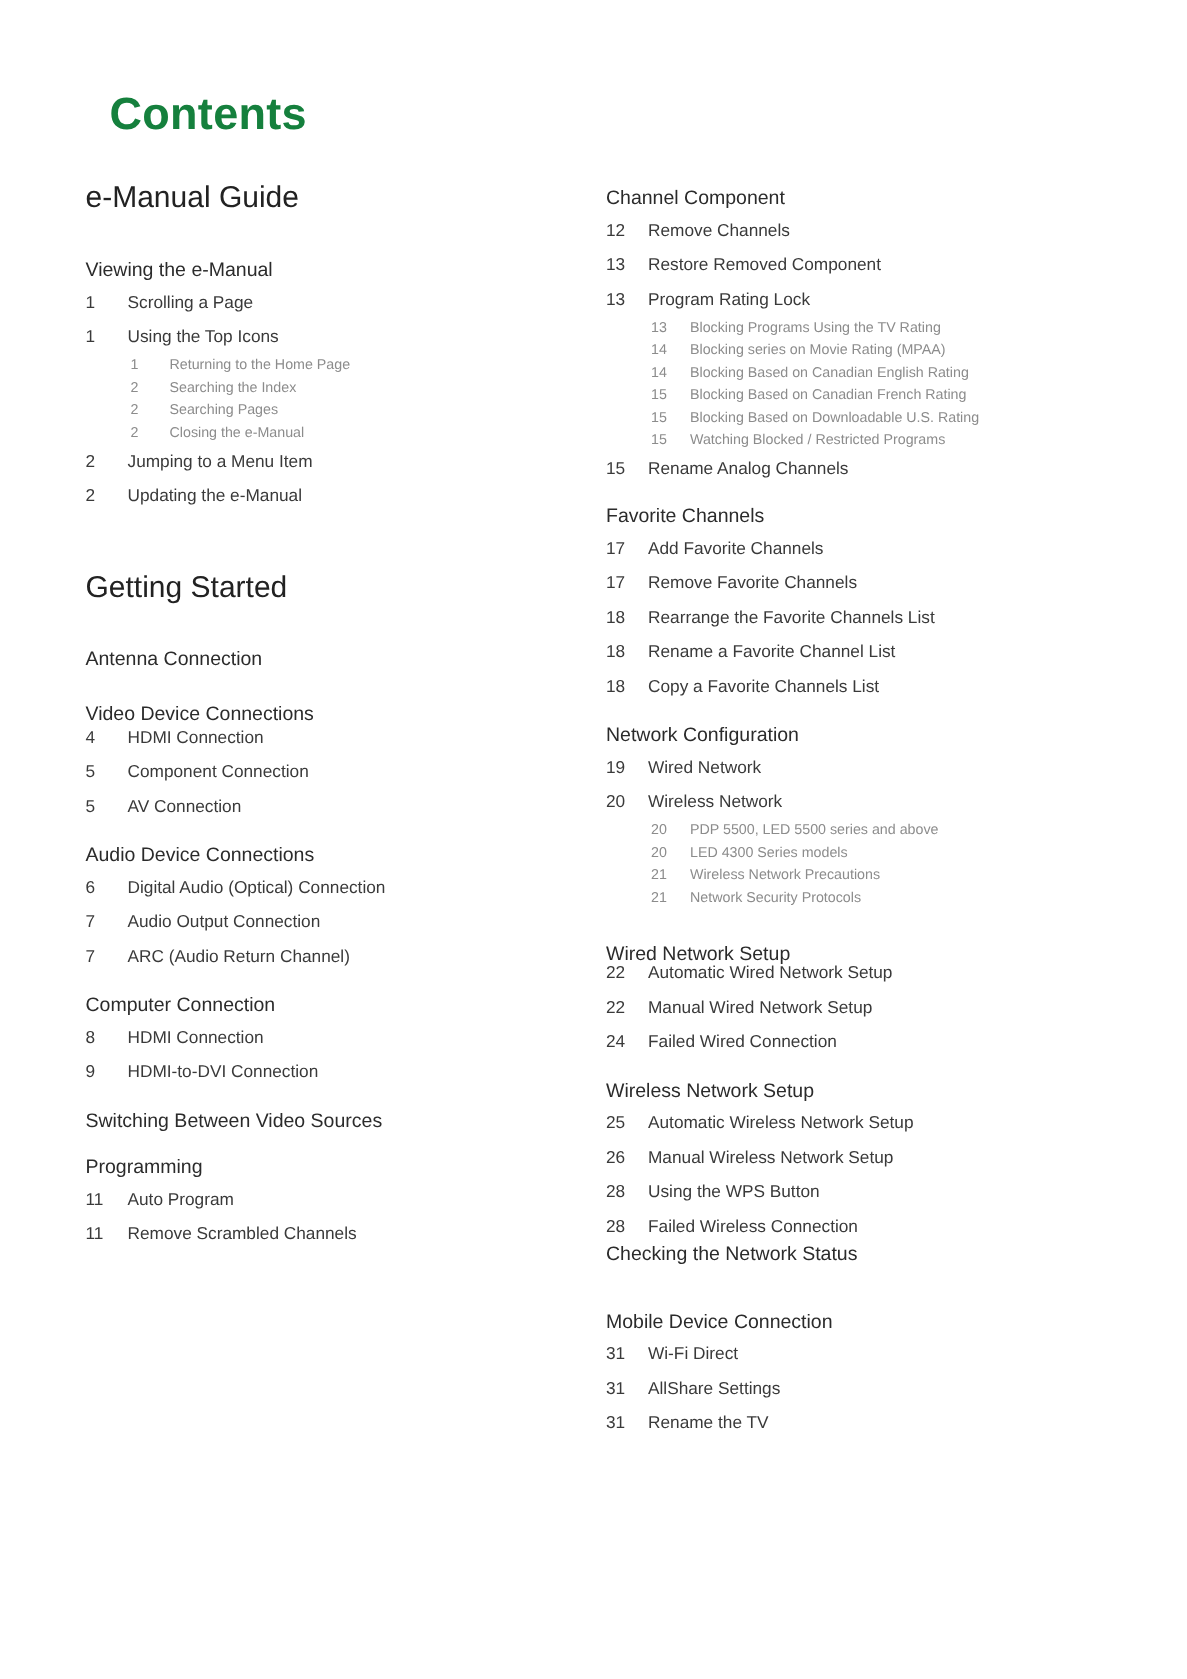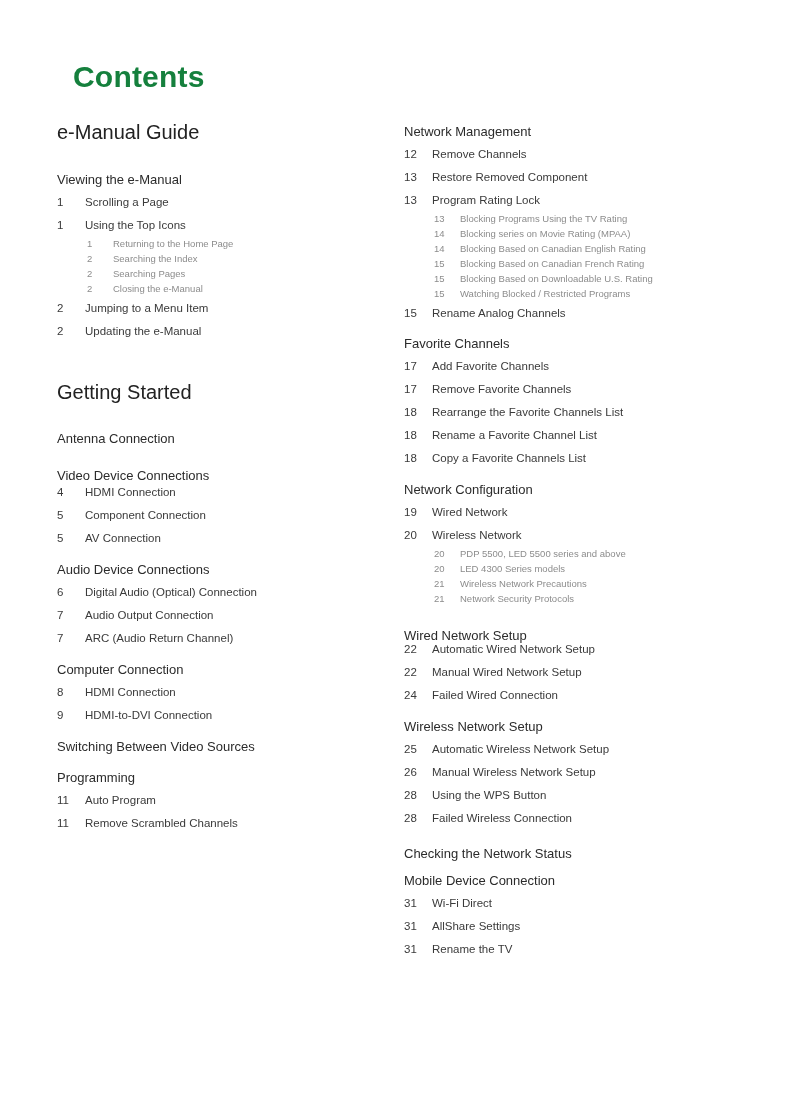--- a/index.html
+++ b/index.html
@@ -110,21 +110,21 @@
       <span class="pg">11</span>
       <span class="lbl">Auto Program</span>
     </div>
   <div class="entry" style="top:817px">
       <span class="pg">11</span>
       <span class="lbl">Remove Scrambled Channels</span>
     </div>
 </div>
 
 <div class="col col-right">
-  <div class="section" style="top:124px">Network Management</div>
+  <div class="section" style="top:124px">Channel Component</div>
   <div class="entry" style="top:148px">
       <span class="pg">12</span>
       <span class="lbl">Remove Channels</span>
     </div>
   <div class="entry" style="top:171px">
       <span class="pg">13</span>
       <span class="lbl">Restore Removed Component</span>
     </div>
   <div class="entry" style="top:194px">
       <span class="pg">13</span>
@@ -232,21 +232,21 @@
     </div>
   <div class="entry" style="top:789px">
       <span class="pg">28</span>
       <span class="lbl">Using the WPS Button</span>
     </div>
   <div class="entry" style="top:812px">
       <span class="pg">28</span>
       <span class="lbl">Failed Wireless Connection</span>
     </div>
 
-  <div class="section" style="top:846px">Checking the Network Status</div>
+  <div class="section" style="top:828px">Checking the Network Status</div>
 
   <div class="section" style="top:873px">Mobile Device Connection</div>
   <div class="entry" style="top:897px">
       <span class="pg">31</span>
       <span class="lbl">Wi-Fi Direct</span>
     </div>
   <div class="entry" style="top:920px">
       <span class="pg">31</span>
       <span class="lbl">AllShare Settings</span>
     </div>

